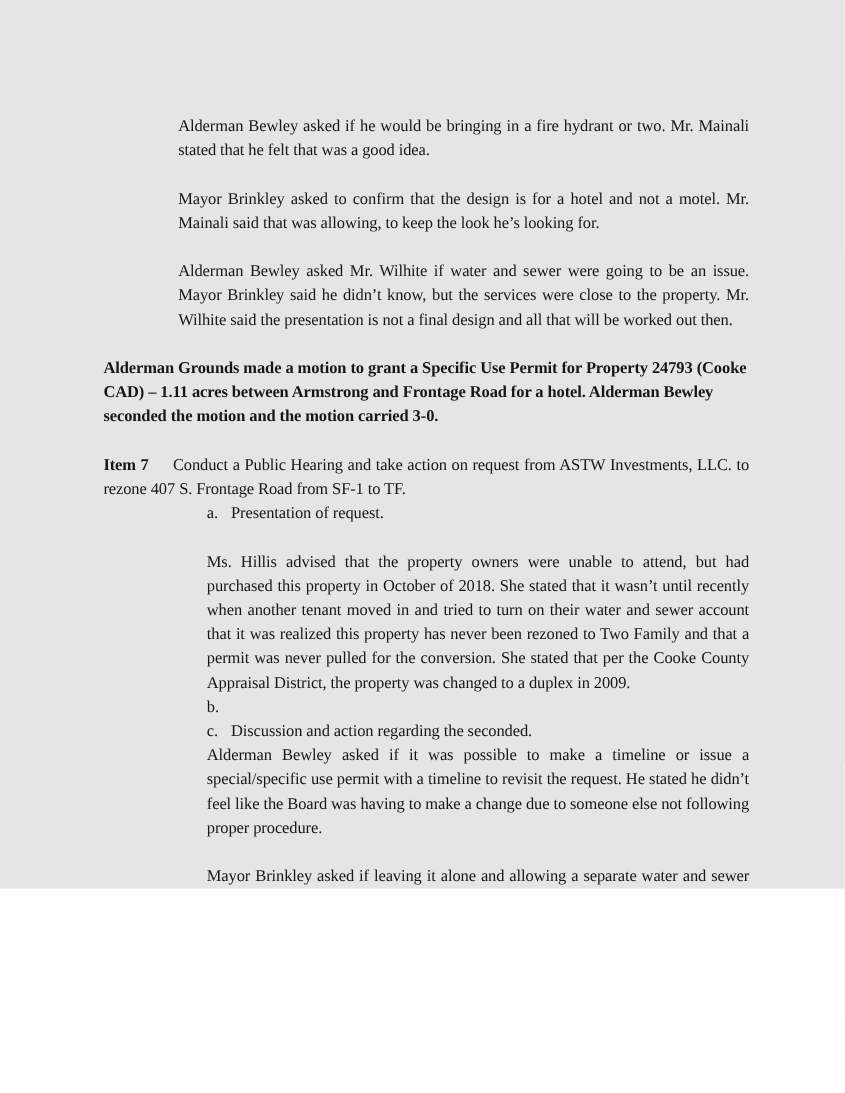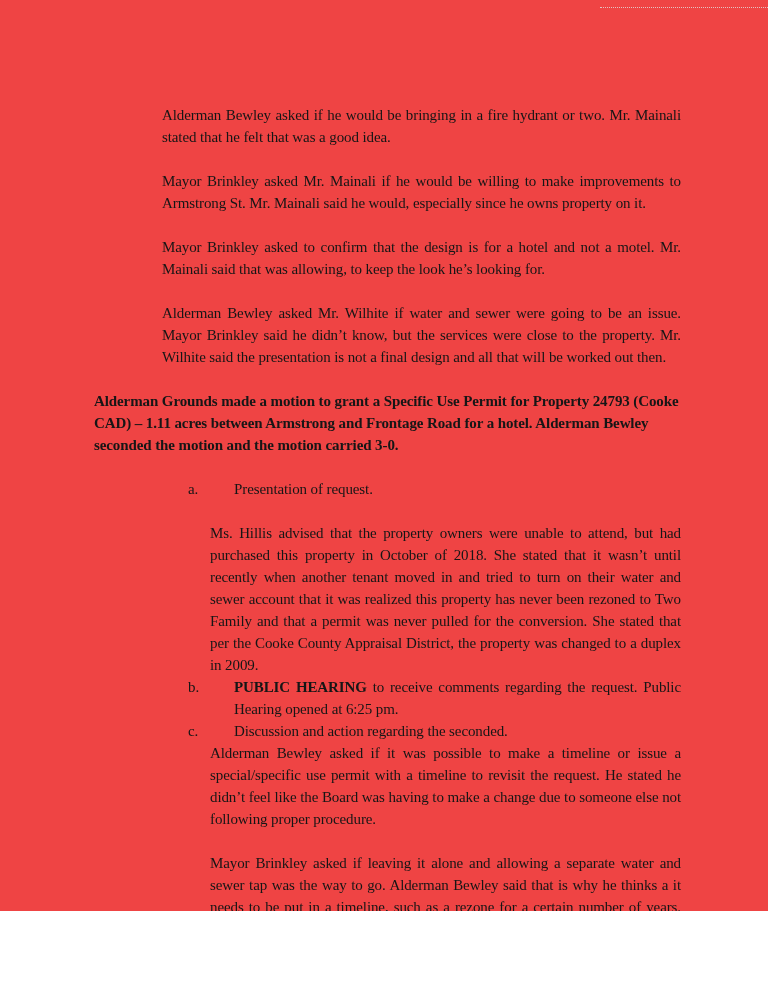--- a/index.html
+++ b/index.html
@@ -3,22 +3,22 @@
 <meta charset="utf-8">
 <style>
   html, body {
     margin: 0;
     padding: 0;
     background: #ffffff;
   }
   .page {
     position: relative;
     width: 768px;
-    height: 911px;
-    background: #ef4444;
+    height: 808px;
+    background: #e5e5e5;
     font-family: "Liberation Serif", serif;
     font-size: 15px;
     line-height: 22px;
     color: #161616;
     overflow: hidden;
     letter-spacing: -0.1px;
   }
   .content {
     position: absolute;
     left: 94px;
@@ -27,22 +27,22 @@
   }
   p { margin: 0; }
   .just { text-align: justify; }
   .sp { margin-bottom: 22px; }
   .indent-block { margin-left: 68px; width: 519px; }
   .bold { font-weight: bold; }
   .tab { display: inline-block; width: 22px; }
   .sub { margin-left: 94px; }
   .li-row { display: flex; }
   .li-row .marker { flex: 0 0 22px; }
-  .li-row .body { flex: 1; min-width: 0; margin-left: 24px; }
-  .cpara { margin-left: 22px; }
+  .li-row .body { flex: 1; min-width: 0; }
+  .cpara { }
   .gap-top { margin-top: 22px; }
   
   .artifact { position: absolute; pointer-events: none; }
   .artifact-line {
     height: 0;
     border-top: 1px dotted #e2e2e2;
     opacity: 0.8;
   }
   .artifact-speck {
     width: 4px;
@@ -60,41 +60,40 @@
   <div class="artifact artifact-line" style="left:600px; top:7px; width:168px;"></div>
   <div class="artifact artifact-speck" style="left:99px; top:940px;"></div>
   <div class="artifact artifact-line" style="left:0; top:942px; width:768px; opacity:0.4;"></div>
   <div class="artifact artifact-line" style="left:0; top:973px; width:768px; opacity:0.5;"></div>
   <div class="artifact artifact-line" style="left:0; top:983px; width:768px; opacity:0.6;"></div>
 
   <div class="content">
 
     <div class="indent-block">
       <p class="just sp">Alderman Bewley asked if he would be bringing in a fire hydrant or two. Mr. Mainali stated that he felt that was a good idea.</p>
-      <p class="just sp">Mayor Brinkley asked Mr. Mainali if he would be willing to make improvements to Armstrong St. Mr. Mainali said he would, especially since he owns property on it.</p>
       <p class="just sp">Mayor Brinkley asked to confirm that the design is for a hotel and not a motel. Mr. Mainali said that was allowing, to keep the look he’s looking for.</p>
       <p class="just sp">Alderman Bewley asked Mr. Wilhite if water and sewer were going to be an issue. Mayor Brinkley said he didn’t know, but the services were close to the property. Mr. Wilhite said the presentation is not a final design and all that will be worked out then.</p>
     </div>
 
     <p class="bold sp">Alderman Grounds made a motion to grant a Specific Use Permit for Property 24793 (Cooke CAD) – 1.11 acres between Armstrong and Frontage Road for a hotel. Alderman Bewley seconded the motion and the motion carried 3-0.</p>
 
+    <p class="just"><span class="bold">Item 7</span><span class="tab"></span><span>Conduct a Public Hearing and take action on request from ASTW Investments, LLC. to rezone 407 S. Frontage Road from SF-1 to TF.</span></p>
 
     <div class="sub">
 
       <div class="li-row sp">
         <span class="marker">a.</span>
         <span class="body">Presentation of request.</span>
       </div>
 
       <p class="cpara just">Ms. Hillis advised that the property owners were unable to attend, but had purchased this property in October of 2018. She stated that it wasn’t until recently when another tenant moved in and tried to turn on their water and sewer account that it was realized this property has never been rezoned to Two Family and that a permit was never pulled for the conversion. She stated that per the Cooke County Appraisal District, the property was changed to a duplex in 2009.</p>
 
       <div class="li-row">
         <span class="marker">b.</span>
         <div class="body">
-          <p class="just"><span class="bold">PUBLIC HEARING</span><span> to receive comments regarding the request. Public Hearing opened at 6:25 pm.</span></p>
         </div>
       </div>
 
       <div class="li-row">
         <span class="marker">c.</span>
         <span class="body">Discussion and action regarding the seconded.</span>
       </div>
 
       <p class="cpara just">Alderman Bewley asked if it was possible to make a timeline or issue a special/specific use permit with a timeline to revisit the request. He stated he didn’t feel like the Board was having to make a change due to someone else not following proper procedure.</p>
       <p class="cpara just gap-top">Mayor Brinkley asked if leaving it alone and allowing a separate water and sewer tap was the way to go. Alderman Bewley said that is why he thinks a it needs to be put in a timeline, such as a rezone for a certain number of years. Alderman</p>

